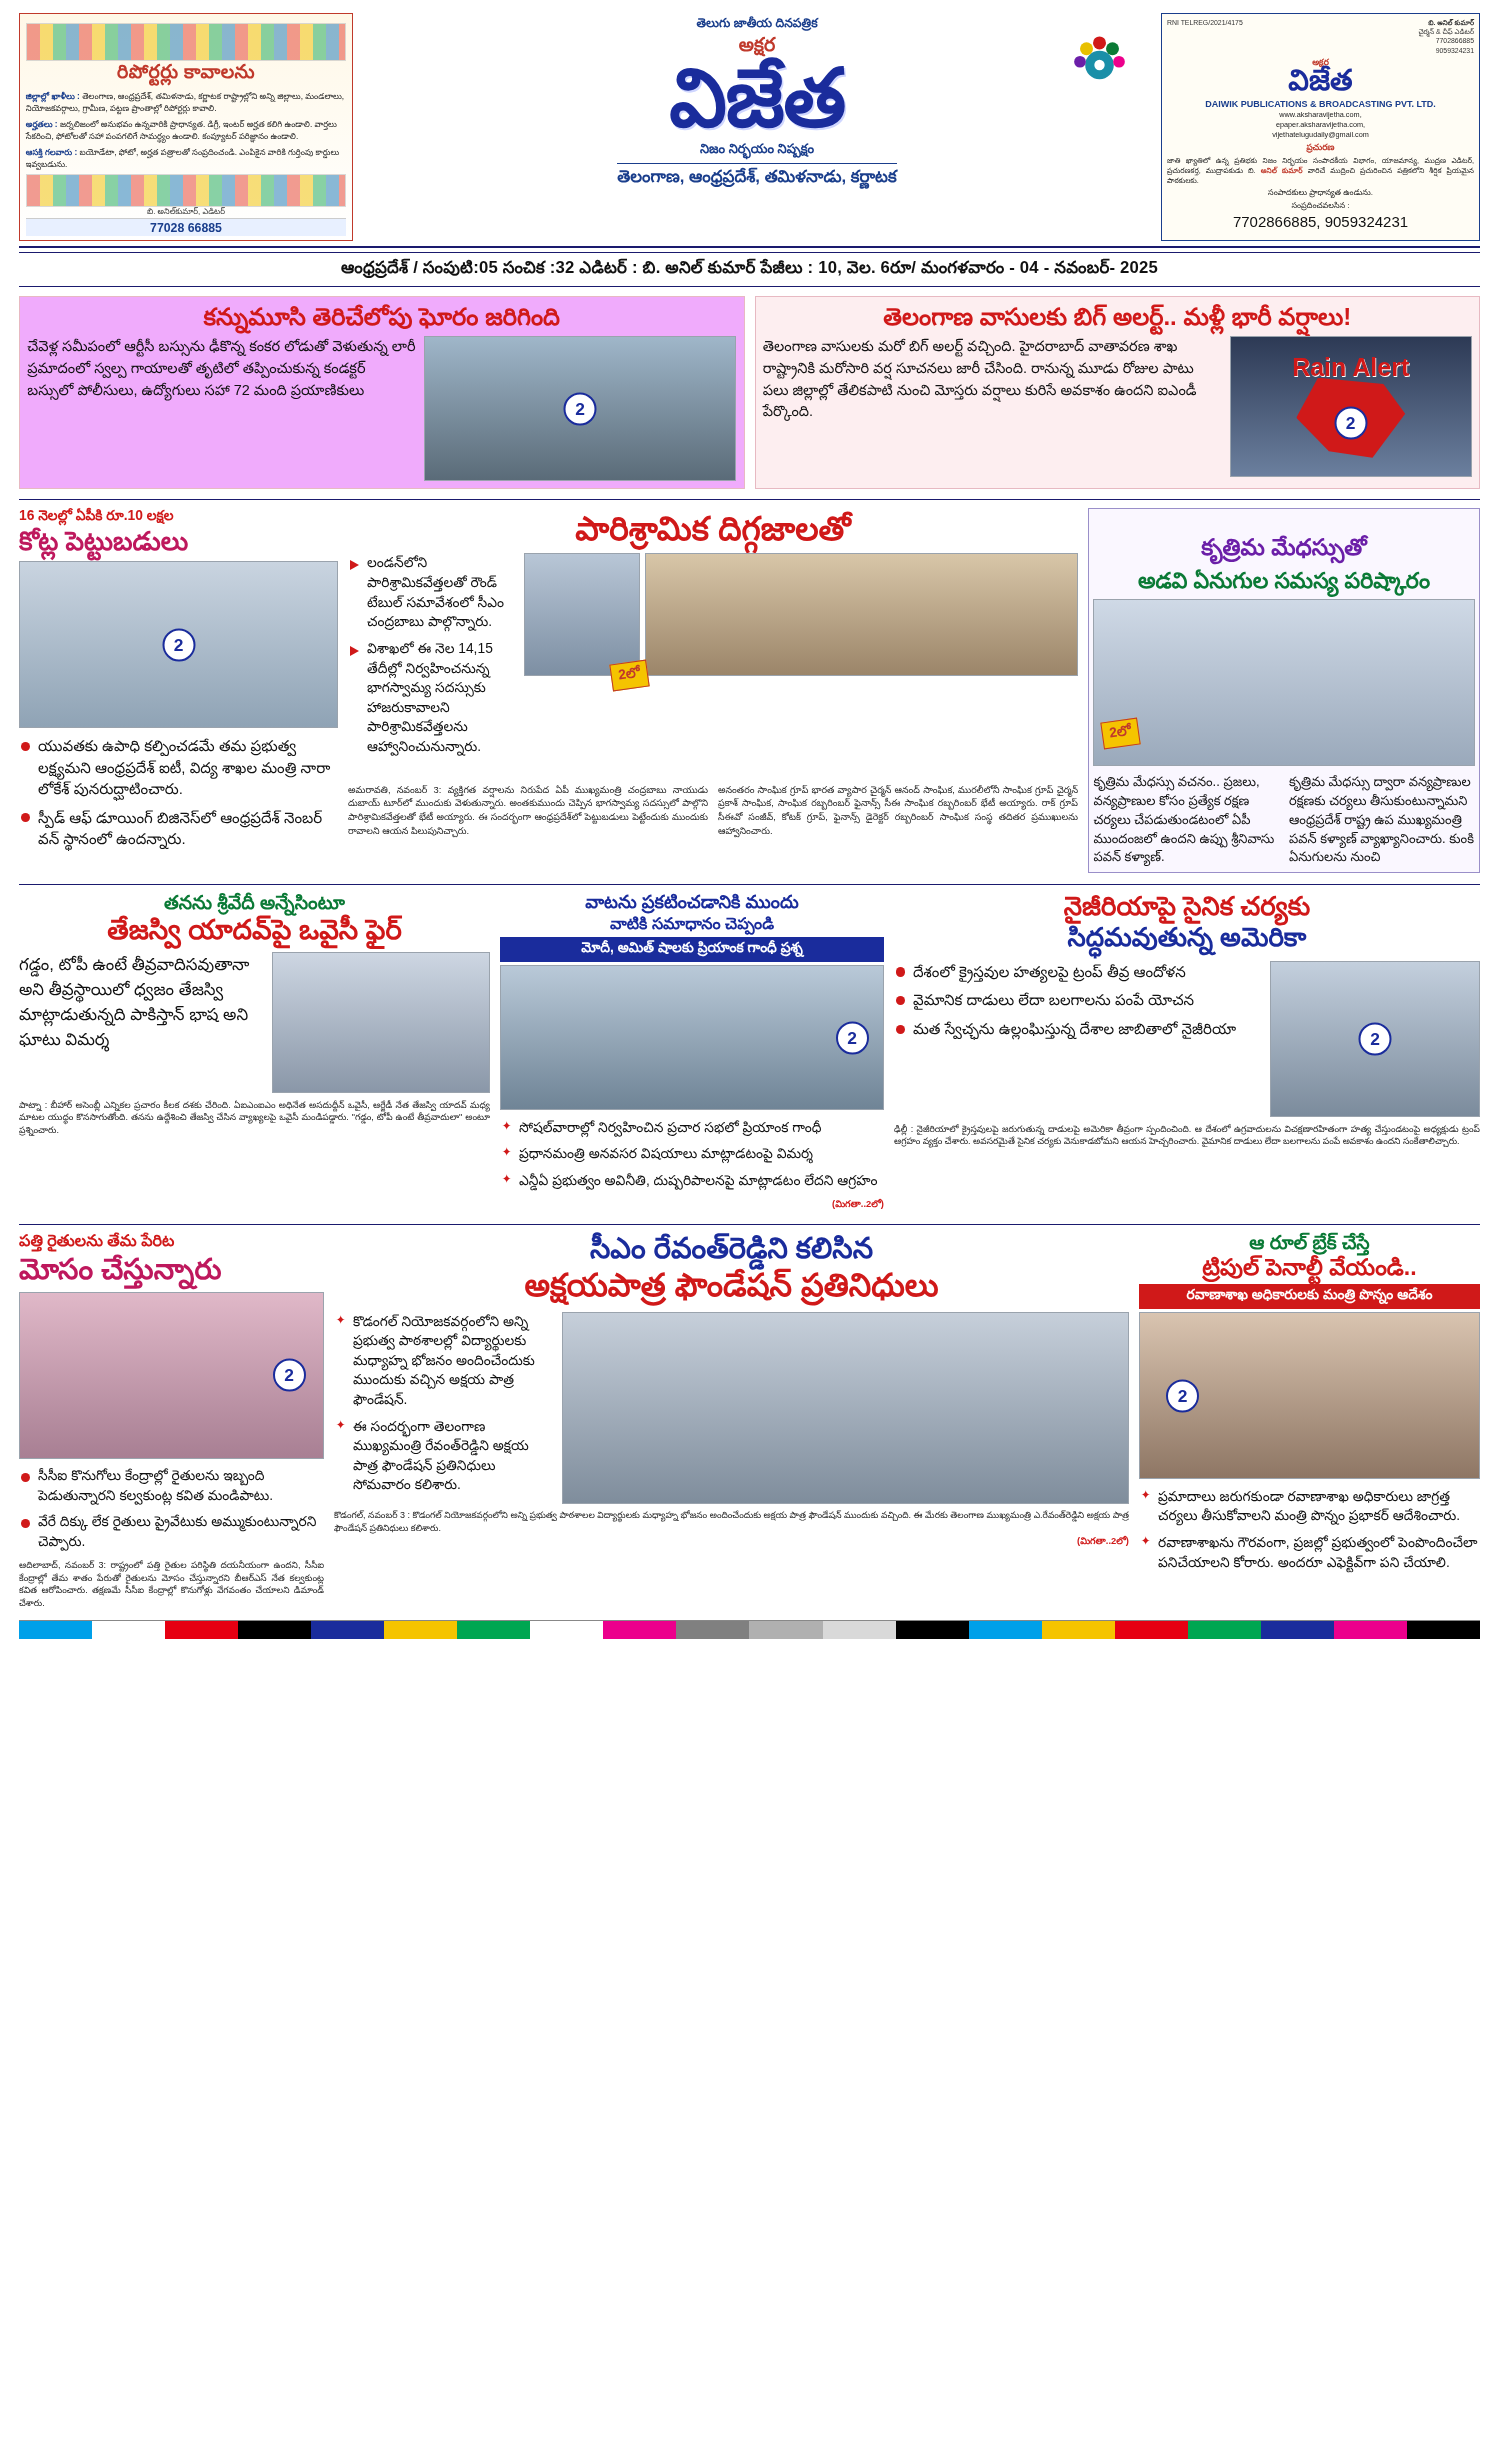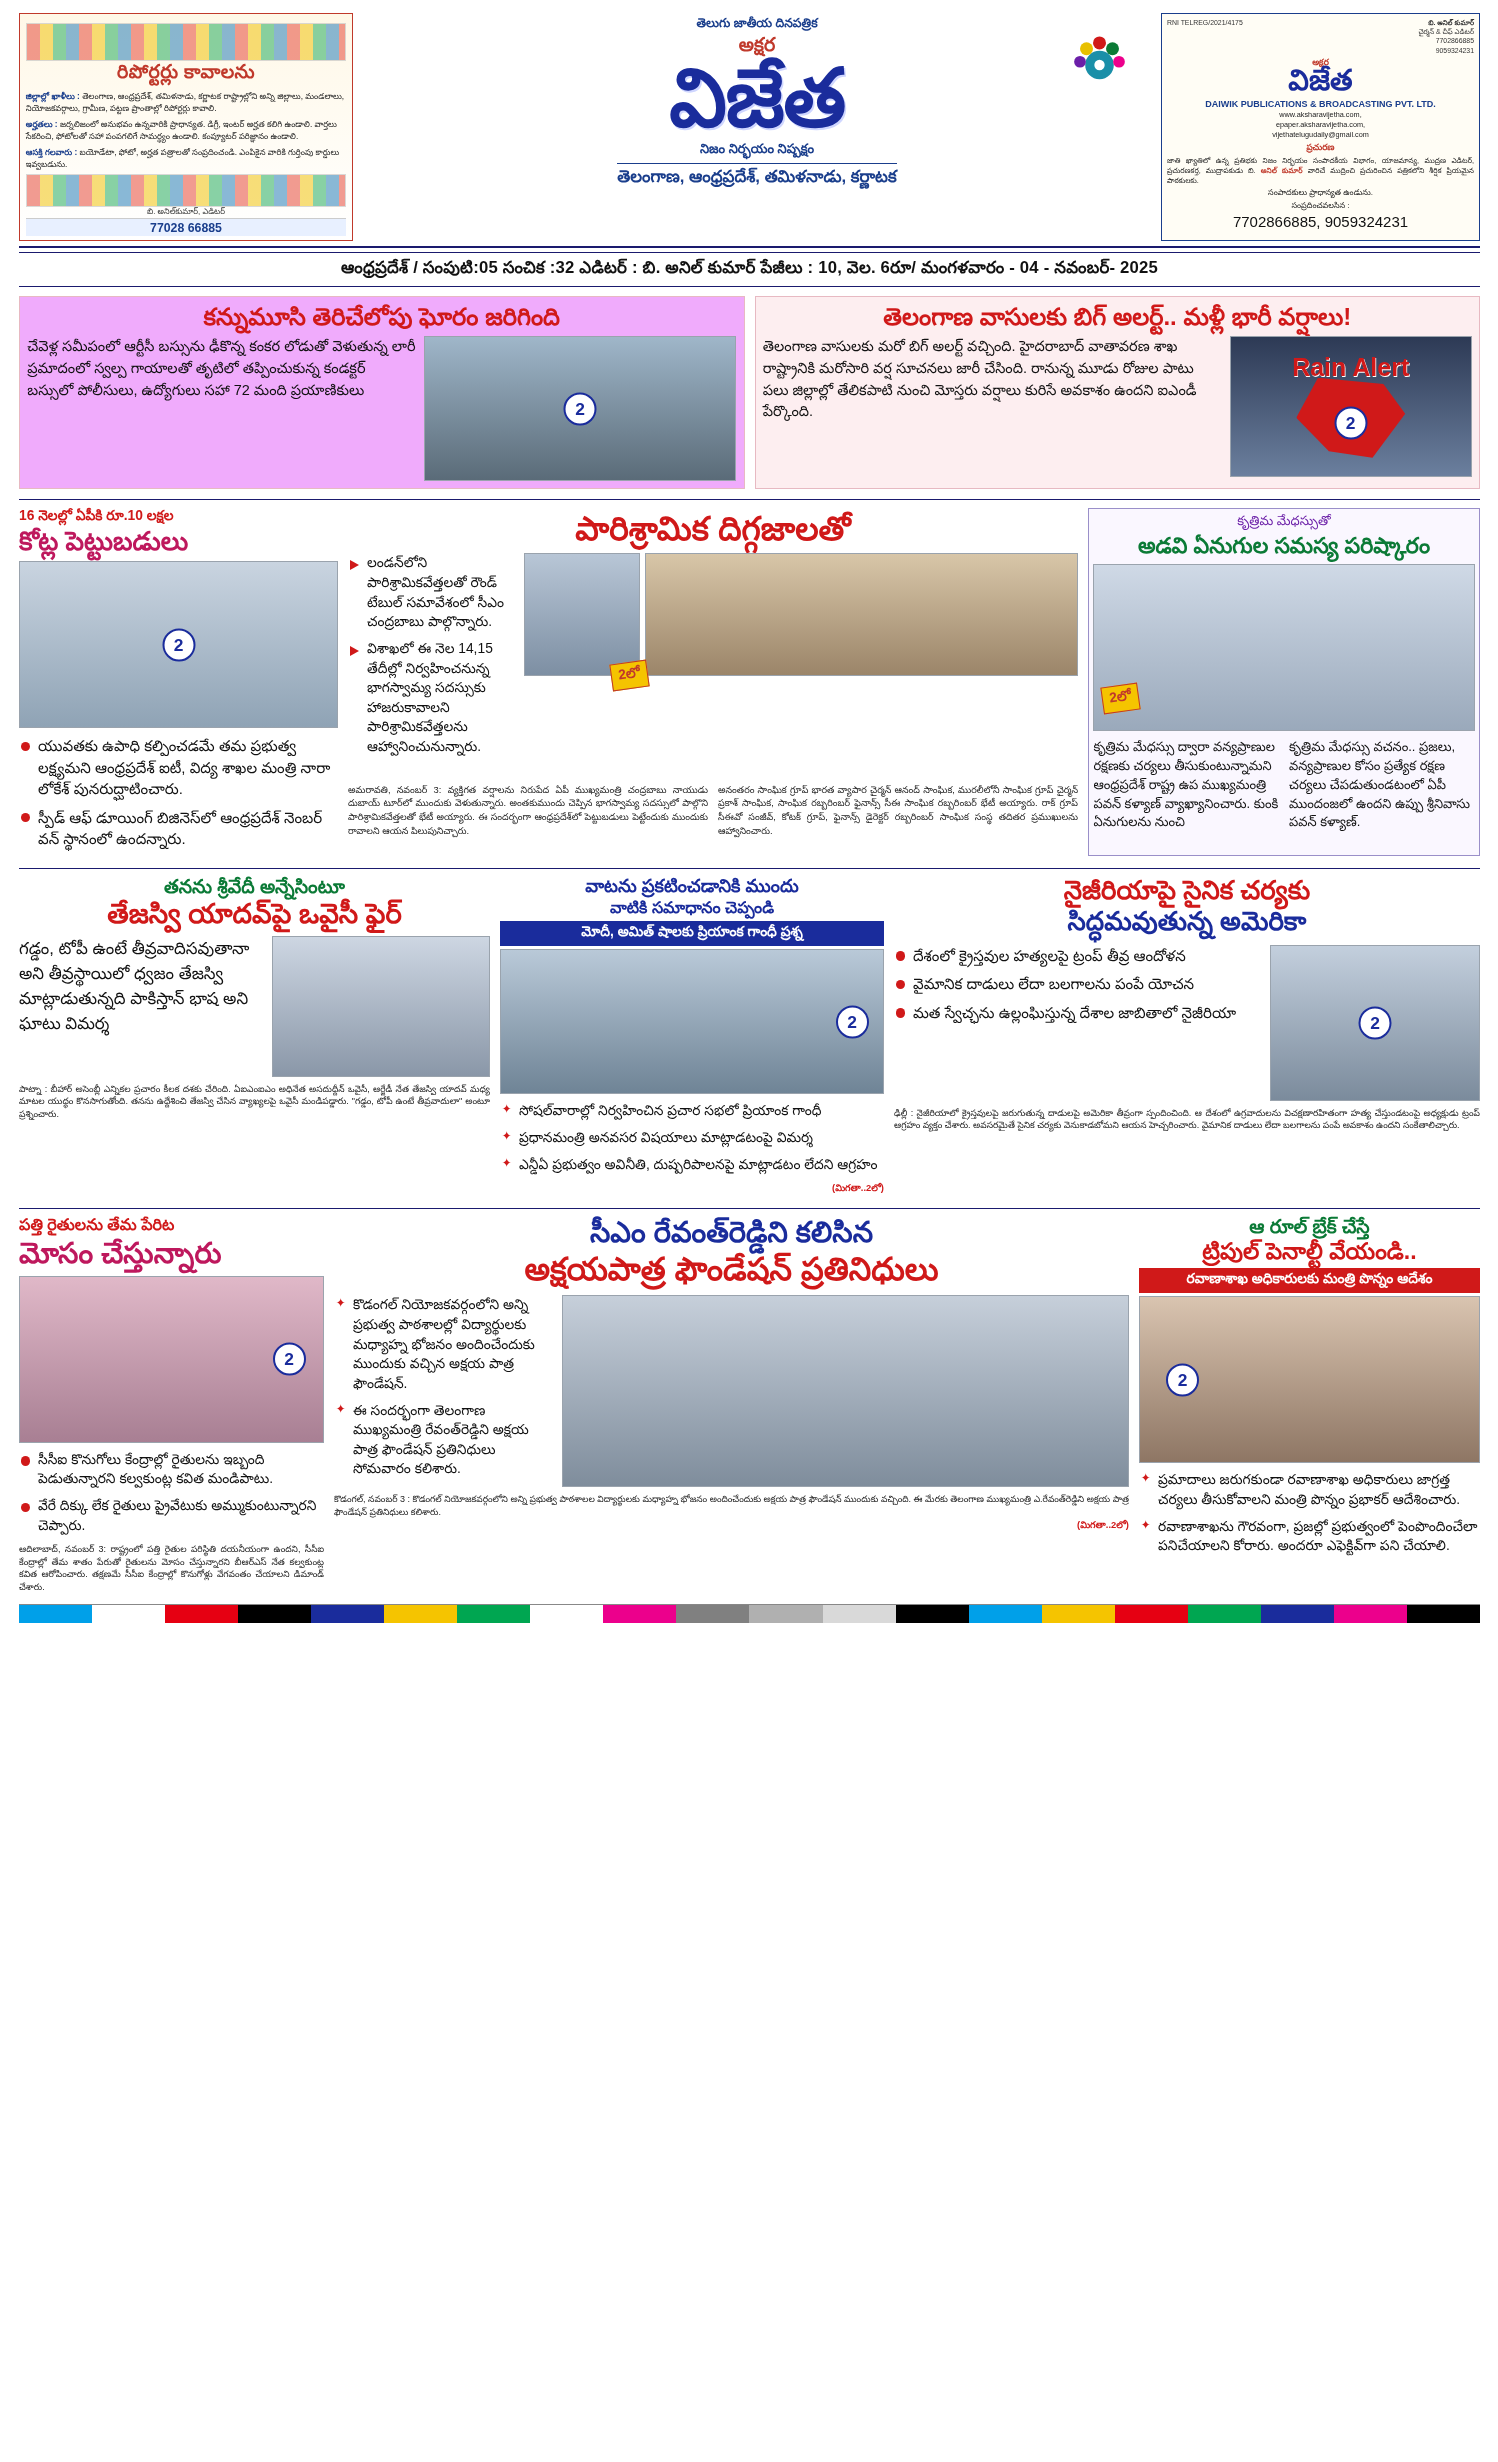--- a/index.html
+++ b/index.html
@@ -288,24 +288,25 @@
     margin-top: 3px;
   }
   .head-green-big {
     font-size: 25px;
     font-weight: bold;
     color: #0b7a36;
     text-align: center;
     line-height: 1.15;
   }
   .head-purple {
-    font-size: 13px;
-    font-weight: normal;
+    font-size: 23px;
+    font-weight: bold;
     color: #6b1fa8;
     text-align: center;
+    margin-top: 21px;
   }
 
   .caption { font-size: 9.4px; line-height:1.45; text-align: justify; color:#222; }
 
   
   .band2 { display:flex; gap: 10px; margin-top: 11.6px; border-top: 1.5px solid #1a1a6e; padding-top: 7.3px; }
   .b2-left { width: 471px; }
   .b2-mid { width: 384px; }
   .b2-right { flex: 1; }
 
@@ -474,22 +475,22 @@
       </div>
     </div>
 
     <div class="band-right">
       <div class="head-purple">కృత్రిమ మేధస్సుతో</div>
       <div class="head-green-big" style="font-size:22px;margin-top:1.5px">అడవి ఏనుగుల సమస్య పరిష్కారం</div>
       <div class="photo" style="height:167px;margin-top:5.8px;background:linear-gradient(#cfd9e6,#9aa9bb);position:relative;">
         <div class="badge-sq" style="left:7.3px;top:120px;">2లో</div>
       </div>
       <div style="display:flex;gap:10px;margin-top:7.3px;">
+        <div style="flex:1;font-size:13px;line-height:1.45;">కృత్రిమ మేధస్సు వచనం.. ప్రజలు, వన్యప్రాణుల కోసం ప్రత్యేక రక్షణ చర్యలు చేపడుతుండటంలో ఏపీ ముందంజలో ఉందని ఉప్పు శ్రీనివాసు పవన్ కళ్యాణ్.</div>
         <div style="flex:1;font-size:13px;line-height:1.45;">కృత్రిమ మేధస్సు ద్వారా వన్యప్రాణుల రక్షణకు చర్యలు తీసుకుంటున్నామని ఆంధ్రప్రదేశ్ రాష్ట్ర ఉప ముఖ్యమంత్రి పవన్ కళ్యాణ్ వ్యాఖ్యానించారు. కుంకి ఏనుగులను నుంచి</div>
-        <div style="flex:1;font-size:13px;line-height:1.45;">కృత్రిమ మేధస్సు వచనం.. ప్రజలు, వన్యప్రాణుల కోసం ప్రత్యేక రక్షణ చర్యలు చేపడుతుండటంలో ఏపీ ముందంజలో ఉందని ఉప్పు శ్రీనివాసు పవన్ కళ్యాణ్.</div>
       </div>
     </div>
   </div>
 
   <div class="band2">
 
     <div class="b2-left">
       <div class="head-green-med" style="font-size:19px">తనను శ్రీవేదీ అన్నేసింటూ</div>
       <div class="head-red-med">తేజస్వి యాదవ్‌పై ఒవైసీ ఫైర్</div>
       <div style="display:flex;gap:8.7px;margin-top:5.8px;">

